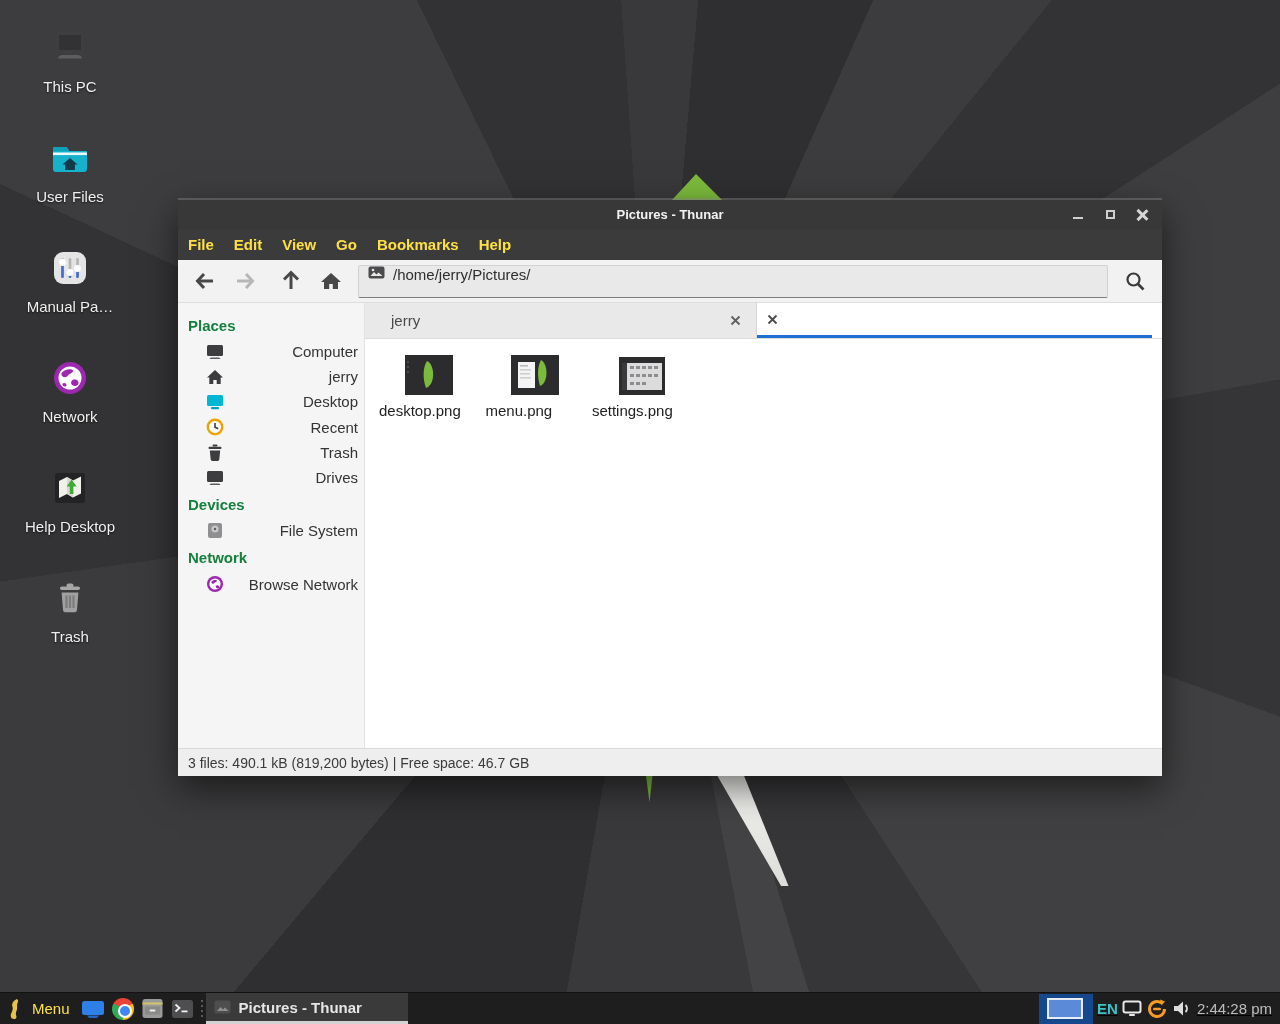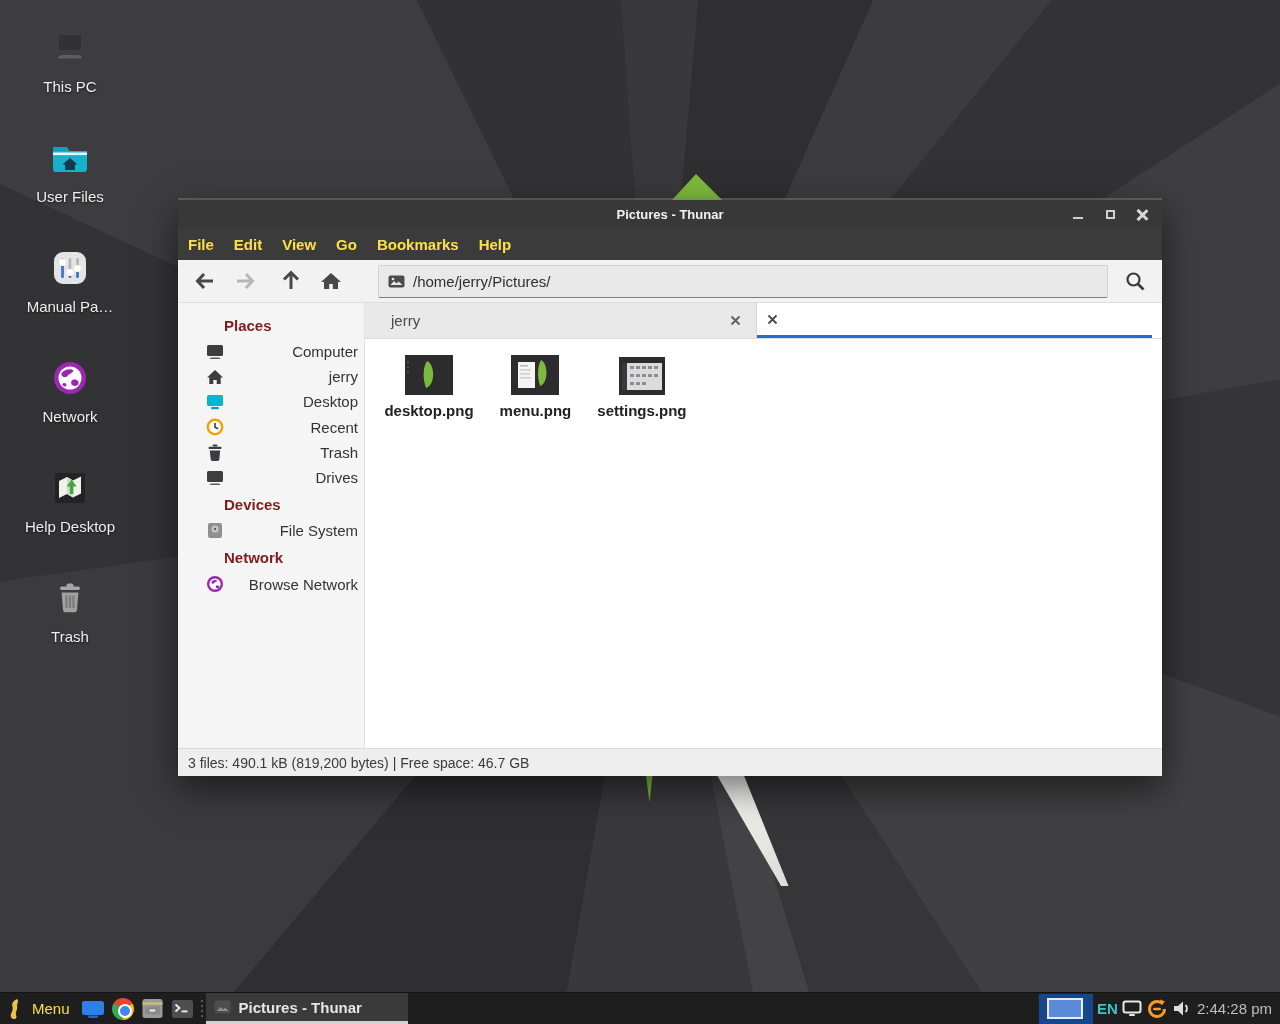--- a/index.html
+++ b/index.html
@@ -53,52 +53,52 @@
   .wc-close:before { transform:rotate(45deg); } .wc-close:after { transform:rotate(-45deg); }
 
   .menubar { height:31px; background:#3b3b3b; display:flex; align-items:center;
     padding-left:10px; flex:0 0 auto; }
   .menu-item { color:#fde047; font-size:15px; margin-right:20px; cursor:pointer;font-weight:bold; }
 
   .toolbar { height:43px; background:#f2f2f2; border-bottom:1px solid #dddddd;
     display:flex; align-items:center; padding:0 10px; gap:6px; flex:0 0 auto; }
   .tb-btn { width:34px; height:32px; display:flex; align-items:center;
     justify-content:center; border-radius:3px; cursor:pointer; flex:0 0 auto; }
-  .pathbar { flex:1; height:33px; margin-left:24px; margin-right:4px; background:#e9e9e9;
+  .pathbar { flex:1; height:33px; margin-left:4px; margin-right:4px; background:#e9e9e9;
     border:1px solid #d2d2d2; border-bottom:1px solid #7d7d7d; border-radius:2px;
-    display:flex; align-items:center; padding:0 9px; gap:8px; cursor:text; }
+    display:flex; align-items:flex-start; padding:0 9px; gap:8px; cursor:text; }
   .pathbar .path-text { font-size:15px; color:#2e2e2e; }
   .search-btn { width:34px; height:32px; display:flex; align-items:center;
     justify-content:center; cursor:pointer; }
 
   .win-body { flex:1; display:flex; min-height:0; }
   .sidebar { width:187px; background:#f5f5f5; border-right:1px solid #e2e2e2;
     padding-top:8px; overflow:hidden; }
-  .sb-header { font-size:15px; font-weight:bold; color:#7f1d1d;
-    padding:6px 10px 5px 10px;margin-left:36px; }
+  .sb-header { font-size:15px; font-weight:bold; color:#15803d;
+    padding:6px 10px 5px 10px; }
   .sb-item { display:flex; align-items:center; gap:16px; padding:4px 6px 4px 28px;
     font-size:15px; color:#333; cursor:pointer;justify-content:space-between; }
   .sb-item svg { flex:0 0 auto; }
 
   .filepane { flex:1; display:flex; flex-direction:column; background:#fff; min-width:0; }
   .tabbar { height:36px; display:flex; background:#fff;
     border-bottom:1px solid #dcdcdc; flex:0 0 auto; }
   .tab { display:flex; align-items:center; font-size:15px; position:relative;
     cursor:pointer; }
   .tab-inactive { width:392px; background:#e9e9e9; color:#4a4a4a;
     border-right:1px solid #d6d6d6; }
   .tab-active { width:395px; background:#ffffff; color:#1f1f1f;
     border-bottom:3px solid #1d6fd1; }
   .tab .tab-label { padding-left:26px; flex:1; }
   .tab-close { width:30px; height:30px; display:flex; align-items:center;
     justify-content:center; margin-right:6px; cursor:pointer; }
 
   .files-area { flex:1; padding:14px 0 0 14px; }
-  .file-item { display:inline-block; width:100px; text-align:center;
-    vertical-align:top; margin-right:2px; cursor:pointer;font-weight:bold; }
+  .file-item { display:inline-block; width:100px; 
+    vertical-align:top; margin-right:2px; cursor:pointer; }
   .file-thumb { height:42px; display:flex; align-items:flex-end; justify-content:center; }
   .file-name { margin-top:7px; font-size:15px; color:#222; }
 
   .statusbar { height:28px; background:#eeeeee; border-top:1px solid #d9d9d9;
     display:flex; align-items:center; padding-left:10px; font-size:14px;
     color:#3a3a3a; flex:0 0 auto; }
 
   
   .taskbar { position:absolute; left:0; bottom:0; width:1280px; height:32px;
     background:#1e1e1e; border-top:1px solid #131313; display:flex; align-items:center; }
@@ -111,21 +111,21 @@
   .tb-sep { width:8px; height:100%; display:flex; align-items:center;
     justify-content:center; }
   .tb-sep i { display:block; width:2px; height:18px;
     background-image:repeating-linear-gradient(#5a5a5a 0 2px, transparent 2px 5px); }
   .task-button { display:flex; align-items:center; gap:8px; width:202px; height:100%;
     background:#3a3a3a; border-bottom:3px solid #d2d2d2; padding:0 8px; cursor:pointer; }
   .task-button .task-label { color:#e6e6e6; font-size:15px; font-weight:bold;
     white-space:nowrap; overflow:hidden; }
 
   .tb-right { margin-left:auto; display:flex; align-items:center; height:100%; gap:4px;
-    padding-right:8px; }
+    padding-right:8px;text-decoration:underline; }
   .pager { width:54px; height:30px; background:#15478c; position:relative; cursor:pointer; }
   .pager .ws { position:absolute; left:8px; top:4px; width:36px; height:21px;
     background:#5a8ad8; border:2px solid #e8eef8; }
   .tray-text-en { color:#3fc1c9; font-size:15px; font-weight:bold; cursor:pointer; }
   .clock { color:#bdbdbd; font-size:15px; padding-left:2px; cursor:default; }
   .tray-icon { display:flex; align-items:center; justify-content:center; cursor:pointer; }
 
   .chrome-icon { width:22px; height:22px; border-radius:50%; position:relative;
     background:conic-gradient(from -60deg, #ea4335 0deg 120deg, #fbbc05 120deg 240deg,
       #34a853 240deg 360deg); }

